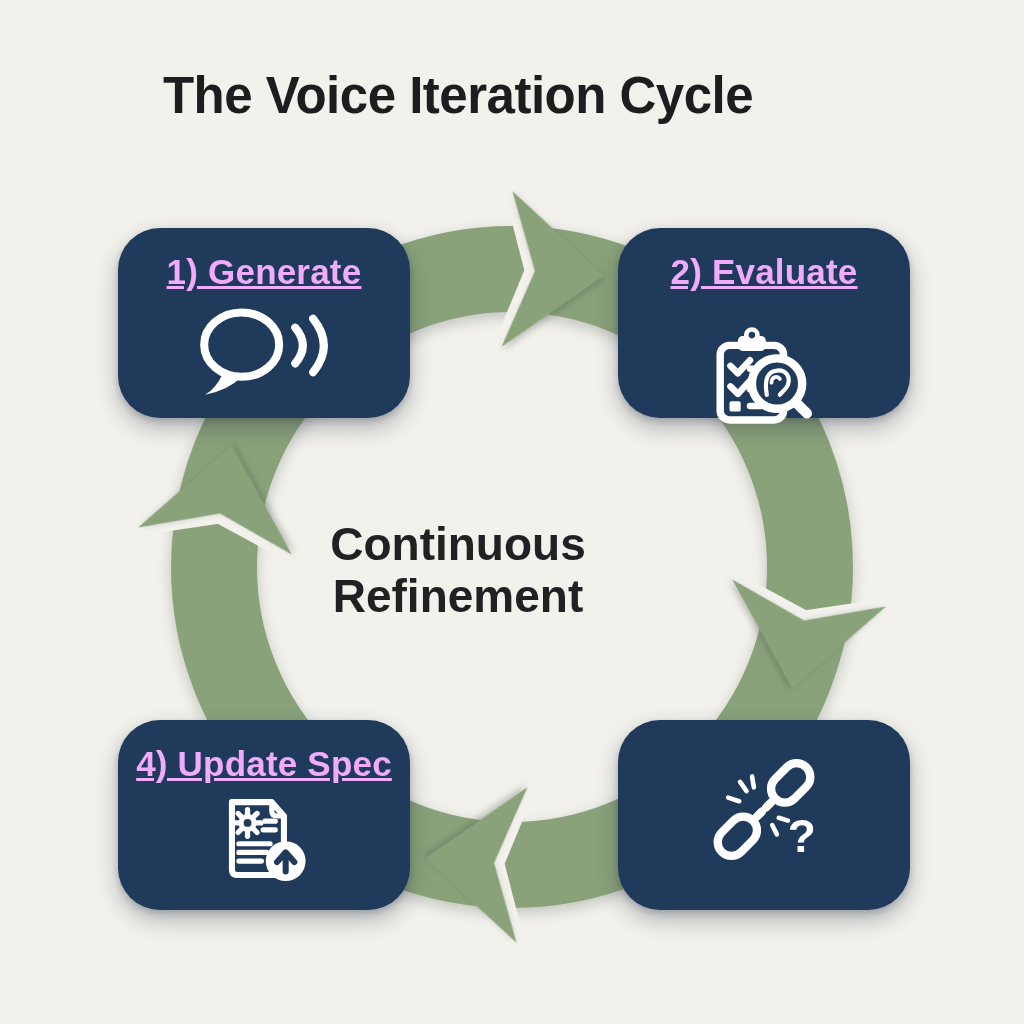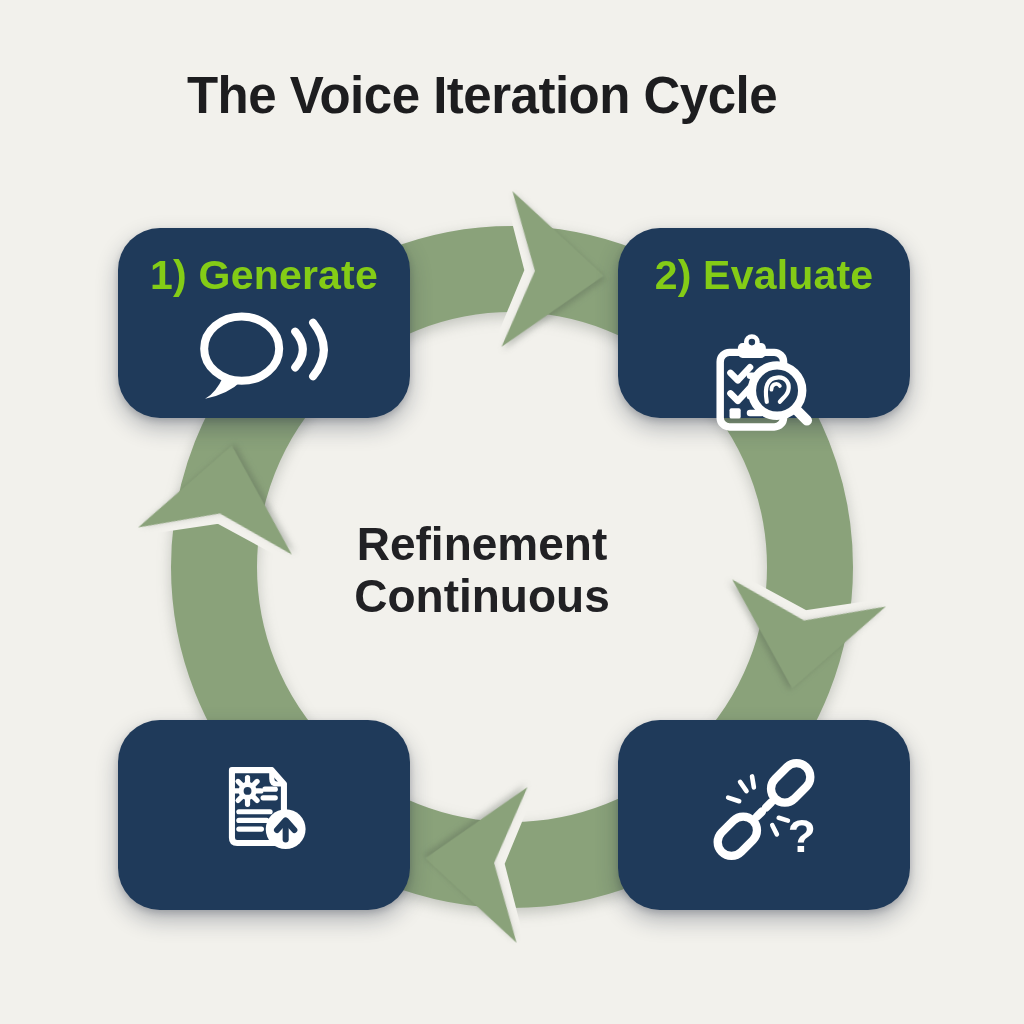--- a/index.html
+++ b/index.html
@@ -2,41 +2,41 @@
 <html><head>
 <meta charset="utf-8">
 <style>
   html,body{margin:0;padding:0;}
   body{
     width:1024px;height:1024px;
     background:#f2f1ec;
     font-family:"Liberation Sans",sans-serif;
     position:relative;overflow:hidden;
   }
-  .canvas{position:absolute;inset:0;width:916px;height:1024px;padding-left:48px;}
+  .canvas{position:absolute;inset:0;width:916px;height:1024px;}
   #ring-svg{position:absolute;left:0;top:0;z-index:1;}
   .page-title{
     position:absolute;top:66px;left:0;width:100%;
     text-align:center;font-size:51px;font-weight:bold;
     color:#1d1d1f;letter-spacing:-0.5px;z-index:3;
   }
   .center-label{
     position:absolute;top:518px;left:0;width:100%;
     text-align:center;font-size:46px;font-weight:600;
     color:#212124;line-height:52px;z-index:2;
   }
   .step-box{
     position:absolute;width:292px;height:190px;
     background:#1f3a5a;border-radius:42px;z-index:4;
     display:flex;flex-direction:column;align-items:center;
     box-shadow:0 10px 22px rgba(25,35,55,0.30),0 3px 6px rgba(25,35,55,0.18);
   }
   .step-box .label{
-    margin-top:24px;font-size:41px;font-weight:bold;
-    color:#84cc16;letter-spacing:0.2px;white-space:nowrap;
+    margin-top:24px;font-size:35px;font-weight:bold;
+    color:#f0abfc;letter-spacing:0.2px;white-space:nowrap;text-decoration:underline;
   }
   .step-box .icon-wrap{
     flex:1;display:flex;align-items:center;justify-content:center;
     padding-bottom:10px;
   }
   #box-generate{left:118px;top:228px;}
   #box-evaluate{left:618px;top:228px;gap:31px;}
   #box-update{left:118px;top:720px;}
   #box-identify{left:618px;top:720px;}
   .stroke-icon{stroke:#ffffff;fill:none;stroke-linecap:round;stroke-linejoin:round;}
@@ -68,22 +68,22 @@
 
     <g transform="translate(215,541) rotate(-80)">
       <path d="M2,-84 L30,0 L2,84" fill="none" stroke="#f2f1ec" stroke-width="24" stroke-linejoin="round"></path>
       <polygon class="arrowhead" points="97,0 0,-78 28,0 0,78" fill="#8aa27a"></polygon>
     </g>
   </svg>
 
   <div class="page-title">The Voice Iteration Cycle</div>
 
   <div class="center-label">
+    <div>Continuous</div>
     <div>Refinement</div>
-    <div>Continuous</div>
   </div>
 
   <div class="step-box" id="box-generate">
     <div class="label">1) Generate</div>
     <div class="icon-wrap">
       <svg width="152" height="100" viewBox="0 0 170 112">
         <g class="stroke-icon" stroke-width="9">
           <ellipse cx="60" cy="50" rx="42" ry="36"></ellipse>
           <path d="M120 31 Q137 51 120 71"></path>
           <path d="M140 21 Q164 51 140 81"></path>
@@ -112,20 +112,21 @@
         <g class="stroke-icon">
           <path d="M59 77 C56 60 60 52 70 51 C80 50 84 58 82 65 C81 70 76 73 73 77" stroke-width="4.5"></path>
           <path d="M64 64 C64 58 70 56 73 60" stroke-width="4"></path>
         </g>
         <line x1="91" y1="86" x2="102" y2="97" stroke="#ffffff" stroke-width="11" stroke-linecap="round"></line>
       </svg>
     </div>
   </div>
 
   <div class="step-box" id="box-update">
+    <div class="label">4) Update Spec</div>
     <div class="icon-wrap">
       <svg width="120" height="104" viewBox="0 0 134 120">
         <path class="stroke-icon" d="M30 14 H76 L90 30 V92 Q90 98 84 98 H36 Q30 98 30 92 Z" stroke-width="7"></path>
         <path class="stroke-icon" d="M76 14 V24 Q76 30 82 30 H90" stroke-width="6"></path>
         <g stroke="#ffffff" stroke-width="6" stroke-linecap="round">
           <line x1="56" y1="38" x2="63.5" y2="38"></line>
           <line x1="53.7" y1="43.7" x2="59" y2="49"></line>
           <line x1="48" y1="46" x2="48" y2="53.5"></line>
           <line x1="42.3" y1="43.7" x2="37" y2="49"></line>
           <line x1="40" y1="38" x2="32.5" y2="38"></line>

